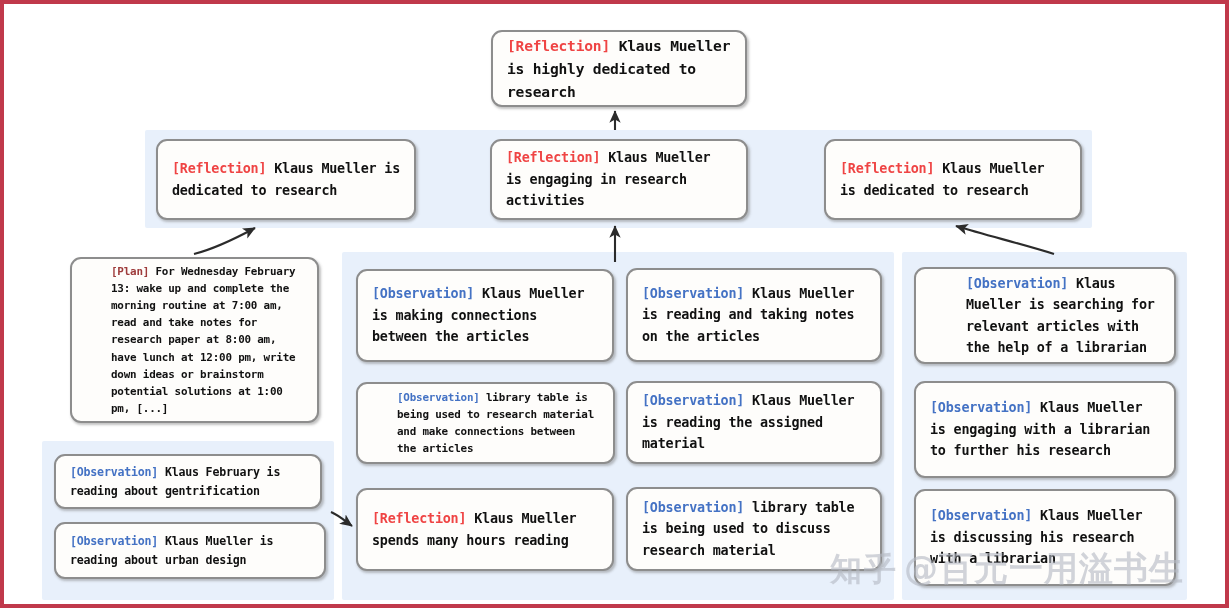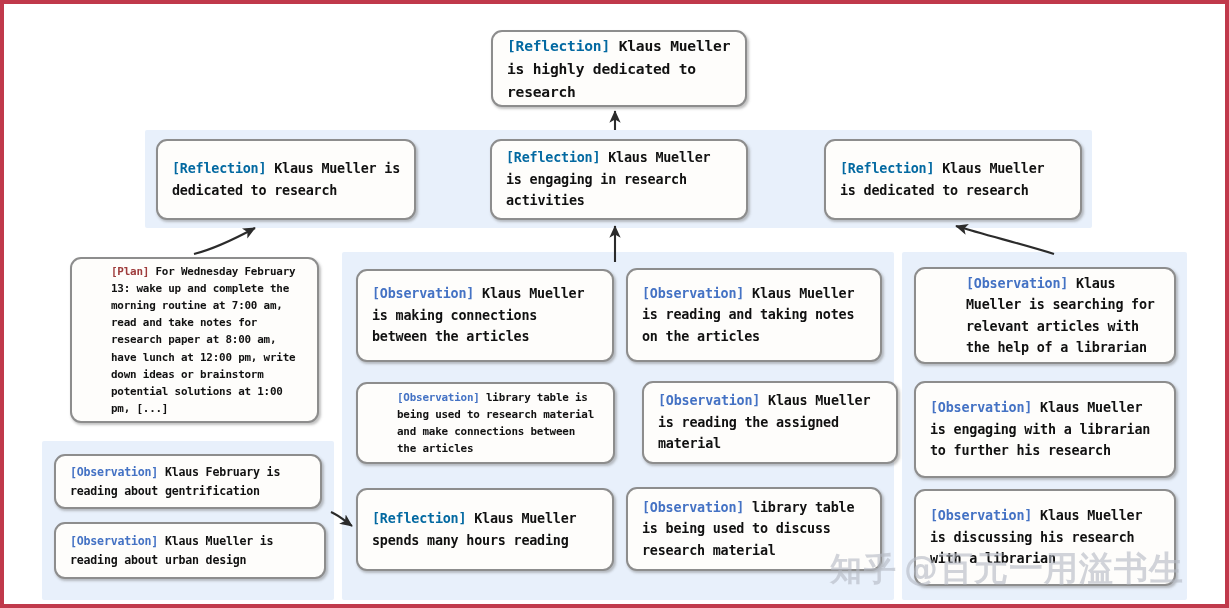--- a/index.html
+++ b/index.html
@@ -43,21 +43,21 @@
     display: flex;
     align-items: center;
   }
   .node .txt {
     display: block;
     width: 100%;
     padding: 0 14px;
     white-space: pre-wrap;
     word-break: normal;
   }
-  .tag-reflection { color: #0369a1; font-weight: bold; }
+  .tag-reflection { color: #ef4444; font-weight: bold; }
   .tag-observation { color: #4472c4; font-weight: bold; }
   .tag-plan { color: #9e3b3b; font-weight: bold; }
 
   .fs-lg { font-size: 14.6px; line-height: 23px; }
   .fs-md { font-size: 13.4px; line-height: 21.5px; }
   .fs-sm { font-size: 11.6px; line-height: 18.2px; }
   .fs-xs { font-size: 10.9px; line-height: 17.2px; padding-left: 25px; }
 
   
   #node-top-reflection   { left: 487px; top: 26px;  width: 256px; height: 77px; }
@@ -67,21 +67,21 @@
 
   #node-plan             { left: 66px;  top: 253px; width: 249px; height: 166px; }
   #node-obs-gentrify     { left: 50px;  top: 450px; width: 268px; height: 55px; }
   #node-obs-urban        { left: 50px;  top: 518px; width: 272px; height: 57px; }
 
   #node-obs-connections  { left: 352px; top: 265px; width: 258px; height: 93px; justify-content: flex-end; }
   #node-obs-libtable1    { left: 352px; top: 378px; width: 259px; height: 82px; }
   #node-ref-hours        { left: 352px; top: 484px; width: 258px; height: 83px; }
 
   #node-obs-notes        { left: 622px; top: 264px; width: 256px; height: 94px; }
-  #node-obs-assigned     { left: 638px; top: 377px; width: 256px; height: 83px; }
+  #node-obs-assigned     { left: 622px; top: 377px; width: 256px; height: 83px; }
   #node-obs-libtable2    { left: 622px; top: 483px; width: 256px; height: 84px; }
 
   #node-obs-searching    { left: 910px; top: 263px; width: 262px; height: 97px; padding-left: 36px; }
   #node-obs-engaging     { left: 910px; top: 377px; width: 262px; height: 97px; }
   #node-obs-discussing   { left: 910px; top: 485px; width: 262px; height: 97px; }
 
   
   #arrows {
     position: absolute;
     left: 0; top: 0;

